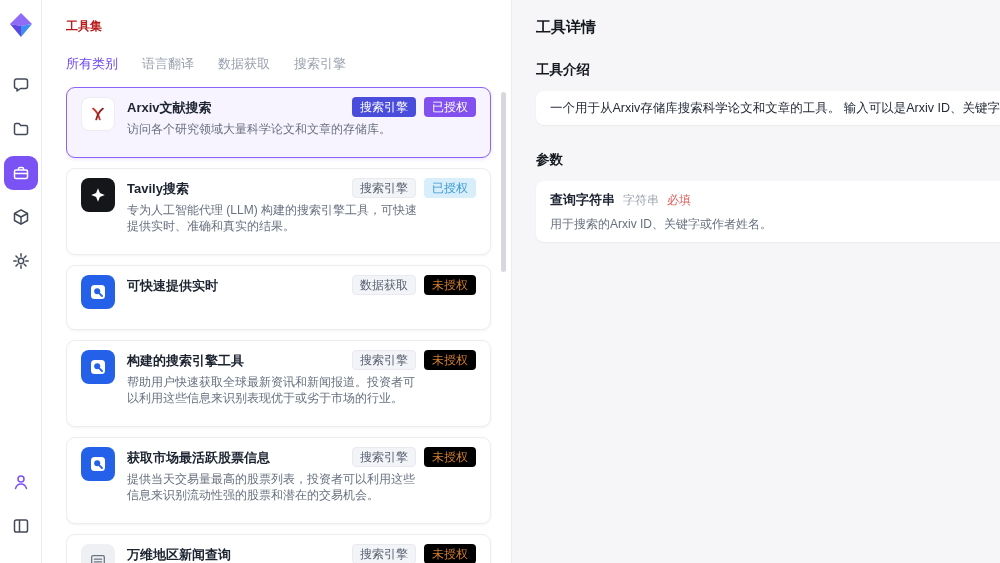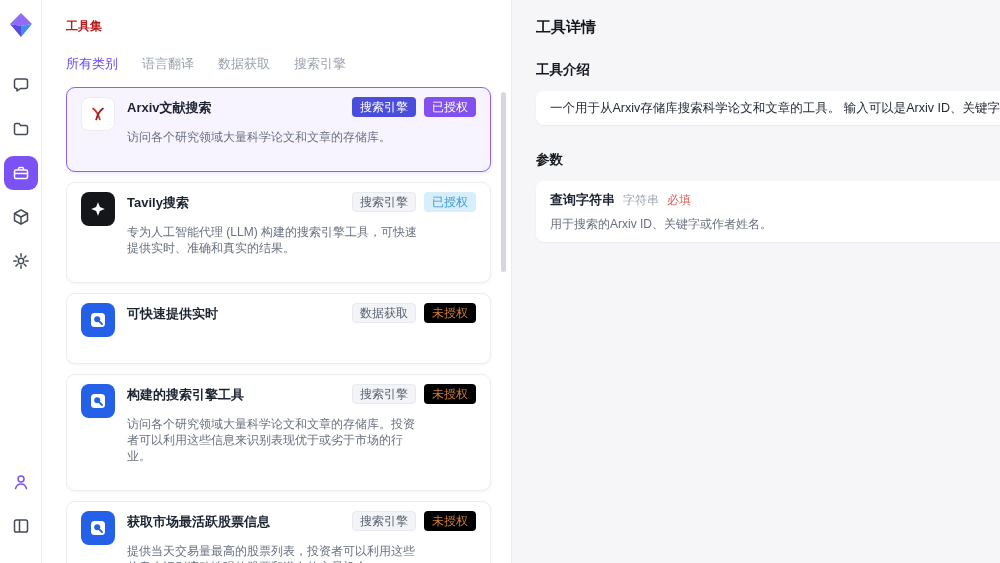--- a/index.html
+++ b/index.html
@@ -31,42 +31,42 @@
     display:flex;flex-direction:column;overflow:hidden;
   }
   .panel-title{font-size:12px;font-weight:700;color:#b91c1c;margin:4px 0 20px;}
   .tabs{display:flex;gap:24px;font-size:13px;color:#9aa1ad;margin:0 24px 14px 0;}
   .tab{cursor:pointer;}
   .tab.active{color:#6b46f0;font-weight:500;}
   .cards{flex:1;overflow:hidden;display:flex;flex-direction:column;gap:10px;padding-right:20px;}
 
   .tool-card{
     display:flex;align-items:flex-start;background:#fff;border:1px solid #ededf1;
-    border-radius:9px;padding:9px 14px 26px;box-shadow:0 1px 3px rgba(17,24,39,.05);
+    border-radius:9px;padding:9px 14px 20px;box-shadow:0 1px 3px rgba(17,24,39,.05);
     cursor:pointer;flex:none;
   }
   .tool-card.selected{border:1px solid #8b63f6;background:#f8f4ff;
     box-shadow:0 1px 4px rgba(122,82,244,.18);}
   .tool-icon{width:34px;height:34px;border-radius:8px;flex:none;display:grid;
     place-items:center;margin-right:12px;}
   .icon-arxiv{background:#fff;border:1px solid #ededf1;box-sizing:border-box;}
   .icon-tavily{background:#15161a;}
   .icon-blue{background:#2461e8;}
   .icon-news{background:#eef0f4;}
   .tool-body{flex:1;min-width:0;}
   .tool-row{display:flex;align-items:center;}
   .tool-title{font-size:13px;font-weight:700;color:#1b2330;line-height:17px;}
   .badges{margin-left:auto;display:flex;gap:8px;align-items:center;}
   .badge{font-size:12px;line-height:1;padding:4px 8px;border-radius:4px;white-space:nowrap;}
   .badge.solid-indigo{background:#4a4cdb;color:#fff;}
   .badge.solid-purple{background:#8150ef;color:#fff;}
   .badge.plain{background:#f3f4f7;color:#596273;border:1px solid #e9eaef;padding:3px 7px;}
   .badge.lightblue{background:#d9eefb;color:#3b9bd8;}
   .badge.warn{background:#000000;color:#cf7c2e;}
-  .tool-desc{margin:12px 0 0;font-size:12px;color:#687180;line-height:16px;max-width:295px;}
+  .tool-desc{margin:4px 0 0;font-size:12px;color:#687180;line-height:16px;max-width:295px;}
   .scroll-thumb{position:absolute;top:92px;right:5px;width:5px;height:180px;
     border-radius:3px;background:#d7d8dd;cursor:grab;}
 
   
   .detail-panel{flex:1;background:#f6f6f8;box-sizing:border-box;
     padding:14px 24px;position:relative;}
   .detail-title{font-size:15px;font-weight:700;color:#14181f;margin:4px 0 24px;}
   .section-heading{font-size:13.5px;font-weight:700;color:#14181f;margin:0 0 12px;}
   .white-card{background:#fff;border-radius:8px;padding:9px 14px;
     box-shadow:0 1px 2px rgba(17,24,39,.05);margin-bottom:26px;}
@@ -217,21 +217,21 @@
           </svg>
         </div>
         <div class="tool-body">
           <div class="tool-row">
             <span class="tool-title">构建的搜索引擎工具</span>
             <span class="badges">
               <span class="badge plain">搜索引擎</span>
               <span class="badge warn">未授权</span>
             </span>
           </div>
-          <p class="tool-desc">访问各个研究领域大量科学论文和文章的存储库。投资者可以利用这些信息来识别表现优于或劣于市场的行业。</p>
+          <p class="tool-desc">帮助用户快速获取全球最新资讯和新闻报道。投资者可以利用这些信息来识别表现优于或劣于市场的行业。</p>
         </div>
       </div>
 
       <div class="tool-card">
         <div class="tool-icon icon-blue">
           <svg width="20" height="20" viewBox="0 0 20 20">
             <rect x="3" y="3" width="14" height="14" rx="3.5" fill="#ffffff"></rect>
             <circle cx="9.2" cy="9.2" r="3" fill="#2461e8"></circle>
             <path d="M11.6 11.6L14 14" stroke="#2461e8" stroke-width="1.8" stroke-linecap="round"></path>
           </svg>

